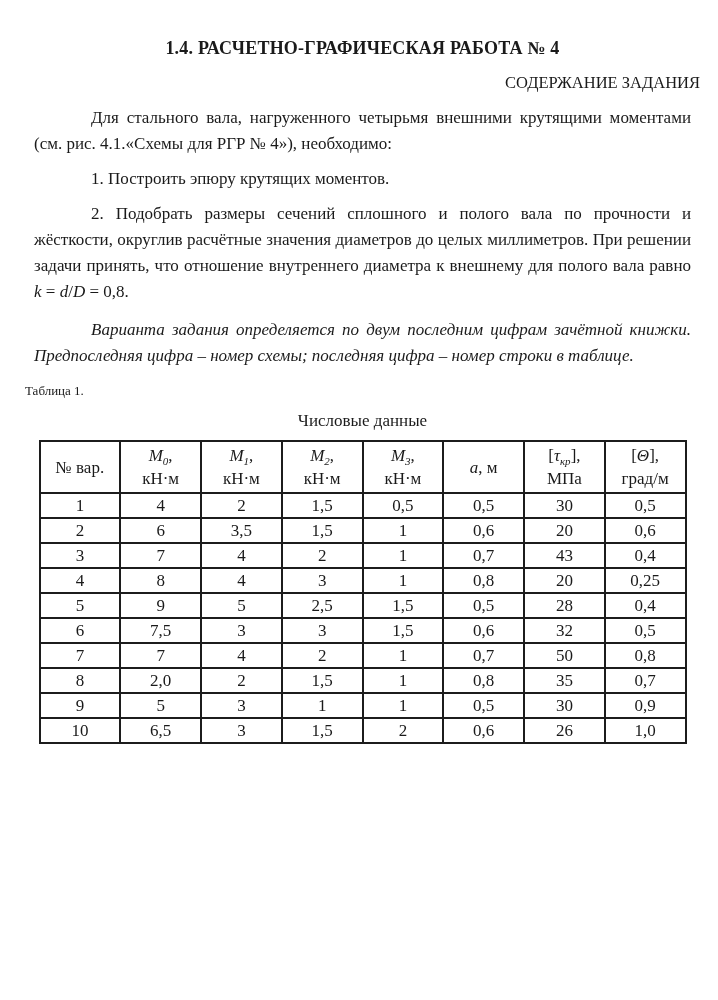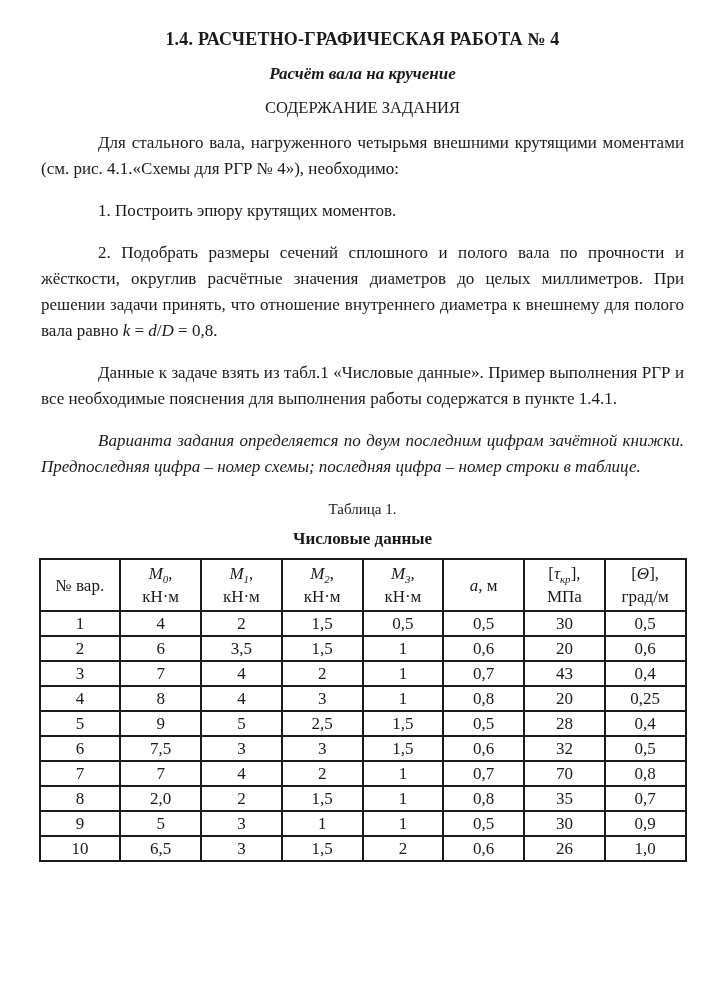--- a/index.html
+++ b/index.html
@@ -11,21 +11,21 @@
     width: 718px;
     height: 1000px;
     overflow: hidden;
     font-family: "Liberation Serif", "DejaVu Serif", serif;
     color: #1a1a1a;
   }
   .page {
     box-sizing: border-box;
     width: 718px;
     height: 1000px;
-    padding: 30px 18px 0 25px;
+    padding: 39px 18px 0 25px;
   }
   .h-main {
     margin: 0;
     font-size: 18px;
     line-height: 19px;
     font-weight: bold;
     text-align: center;
     letter-spacing: 0.2px;
   }
   .h-sub {
@@ -41,45 +41,44 @@
     font-size: 17px;
     line-height: 18px;
     font-weight: bold;
     text-align: center;
   }
   .h-caps {
     margin: 16px 0 0 0;
     font-size: 16.5px;
     line-height: 17px;
     font-weight: normal;
-    text-align: center;
+    text-align: right;
   }
   p.body-par {
-    margin: 16px;
+    margin: 9px;
     font-size: 17px;
     line-height: 26px;
     text-align: justify;
     text-indent: 57px;
   }
   p.mt-intro   { margin-top: 14px; }
   p.mt-item1   { margin-top: 4px; }
   p.mt-source  { margin-top: 8px; }
   p.mt-variant { margin-top: 12px; font-style: italic; }
   .table-caption {
     margin: 6px 0 0 0;
-    font-size: 15px;
+    font-size: 13px;
     line-height: 26px;
-    text-align: center;
+    text-align: left;
   }
   .table-title {
     margin: 4px 0 0 0;
     font-size: 17px;
     line-height: 26px;
     text-align: center;
-    font-weight: bold;
   }
   table.data-table {
     margin: 6px auto 8px auto;
     width: 648px;
     border-collapse: collapse;
     table-layout: fixed;
   }
   table.data-table td {
     border: 2px solid #1c1c1c;
     text-align: center;
@@ -102,31 +101,29 @@
     line-height: 0;
   }
 </style>
 </head>
 <body>
 
 <div class="page">
 
   <h1 class="h-main">1.4. РАСЧЕТНО-ГРАФИЧЕСКАЯ РАБОТА № 4</h1>
 
-  <h2 class="h-sub">Расчёт вала на кручение</h2>
 
 
   <div class="h-caps">СОДЕРЖАНИЕ ЗАДАНИЯ</div>
 
   <p class="body-par mt-intro"><span>Для стального вала, нагруженного четырьмя внешними крутящими моментами (см. рис. 4.1.«Схемы для РГР № 4»), необходимо:</span></p>
 
   <p class="body-par mt-item1"><span>1. Построить эпюру крутящих моментов.</span></p>
   <p class="body-par"><span>2. Подобрать размеры сечений сплошного и полого вала по прочности и жёсткости, округлив расчётные значения диаметров до целых миллиметров. При решении задачи принять, что отношение внутреннего диаметра к внешнему для полого вала равно </span><span class="it">k</span><span> = </span><span class="it">d</span><span>/</span><span class="it">D</span><span> = 0,8.</span></p>
 
-  <p class="body-par mt-source"><span>Данные к задаче взять из табл.1 «Числовые данные».  Пример выполнения РГР и все необходимые пояснения для выполнения работы содержатся в пункте 1.4.1.</span></p>
 
   <p class="body-par mt-variant"><span>Варианта задания определяется по двум последним цифрам зачётной книжки. Предпоследняя цифра – номер схемы; последняя цифра – номер строки в таблице.</span></p>
 
   <div class="table-caption">Таблица 1.</div>
 
   <div class="table-title">Числовые данные</div>
 
   <table class="data-table">
     <thead>
         <tr>
@@ -223,21 +220,21 @@
           <td>32</td>
           <td>0,5</td>
         </tr>
         <tr>
           <td>7</td>
           <td>7</td>
           <td>4</td>
           <td>2</td>
           <td>1</td>
           <td>0,7</td>
-          <td>70</td>
+          <td>50</td>
           <td>0,8</td>
         </tr>
         <tr>
           <td>8</td>
           <td>2,0</td>
           <td>2</td>
           <td>1,5</td>
           <td>1</td>
           <td>0,8</td>
           <td>35</td>

